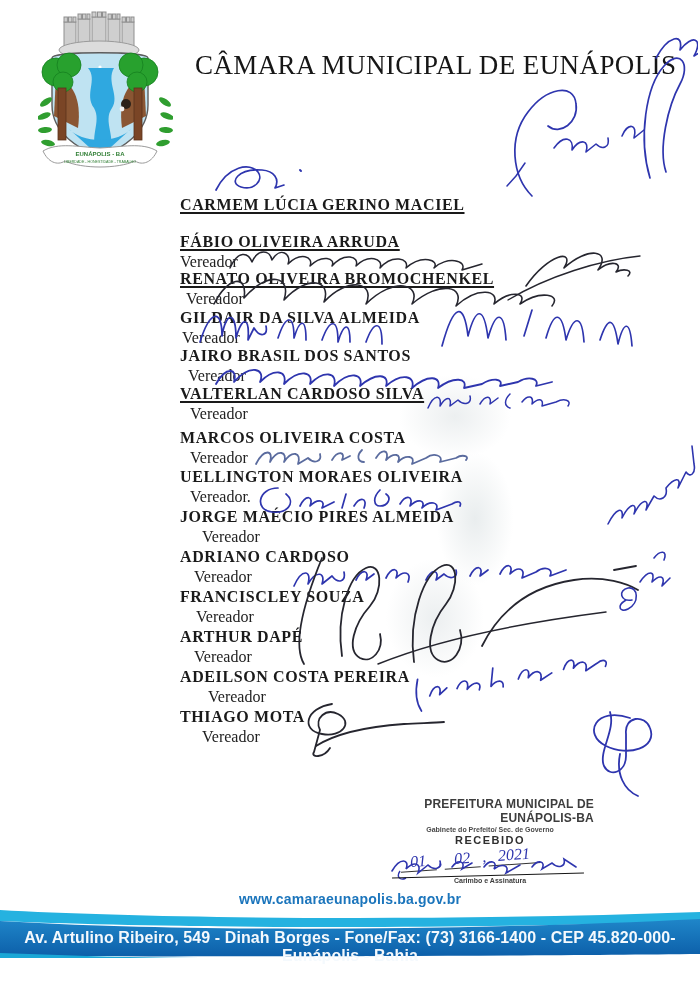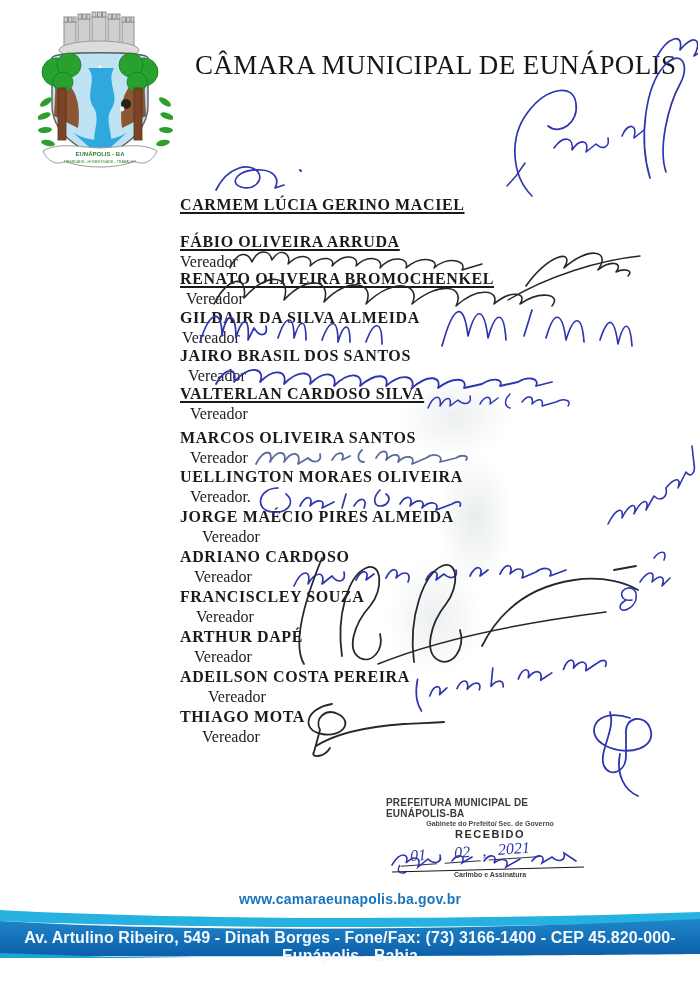--- a/index.html
+++ b/index.html
@@ -33,21 +33,21 @@
 
   
   .sig { position:absolute; pointer-events:none; }
   .sig path { fill:none; stroke:currentColor; stroke-linecap:round; stroke-linejoin:round; }
   .sig-blue { color:var(--ink-blue); }
   .sig-dark { color:var(--ink-dark); }
   .sig-slate { color:var(--ink-slate); }
 
   
   .stamp { position:absolute; left:386px; top:797px; width:208px; font-family:"Liberation Sans", sans-serif; }
-  .stamp-org { font-size:10px; font-weight:bold; color:#3d3d3d; text-align:left; letter-spacing:0.2px; }
+  .stamp-org { font-size:12px; font-weight:bold; color:#3d3d3d; text-align:right; letter-spacing:0.2px; }
   .stamp-office { font-size:7px; font-weight:bold; color:#4a4a4a; text-align:center; margin-top:1px; }
   .stamp-received { font-size:11px; font-weight:bold; color:#2f2f2f; text-align:center; letter-spacing:1.5px; margin-top:1px; }
   .stamp-date { position:relative; margin-top:1px; margin-left:14px; transform:rotate(-4deg);
     font-family:"Liberation Serif", serif; font-style:italic; font-size:16px; color:var(--ink-blue); }
   .stamp-date .seg { border-bottom:1.5px solid #333; padding:0 10px 1px 10px; }
   .stamp-date .sep { color:var(--ink-blue); padding:0 2px; }
   .stamp-sig { position:relative; margin-top:-14px; }
   .stamp-line { width:192px; border-top:1.6px solid #161616; margin:-6px 0 0 6px; transform:rotate(-1.5deg); }
   .stamp-caption { font-size:7px; font-weight:bold; color:#3d3d3d; text-align:center; margin-top:1px; }
 
@@ -161,21 +161,21 @@
     <div class="member-name">JAIRO BRASIL DOS SANTOS</div>
     <div class="member-role" style="margin-left: 8px;">Vereador</div>
   </div>
 
   <div class="member" style="top: 385px;">
     <div class="member-name u">VALTERLAN CARDOSO SILVA</div>
     <div class="member-role" style="margin-left: 10px;">Vereador</div>
   </div>
 
   <div class="member" style="top: 429px;">
-    <div class="member-name">MARCOS OLIVEIRA SANTOS</div>
+    <div class="member-name">MARCOS OLIVEIRA COSTA</div>
     <div class="member-role" style="margin-left: 10px;">Vereador</div>
   </div>
 
   <div class="member" style="top: 468px; font-family: Liberation Serif, serif;">
     <div class="member-name">UELLINGTON MORAES OLIVEIRA</div>
     <div class="member-role" style="margin-left: 10px;">Vereador.</div>
   </div>
 
   <div class="member" style="top: 508px;">
     <div class="member-name">JORGE MAÉCIO PIRES ALMEIDA</div>

